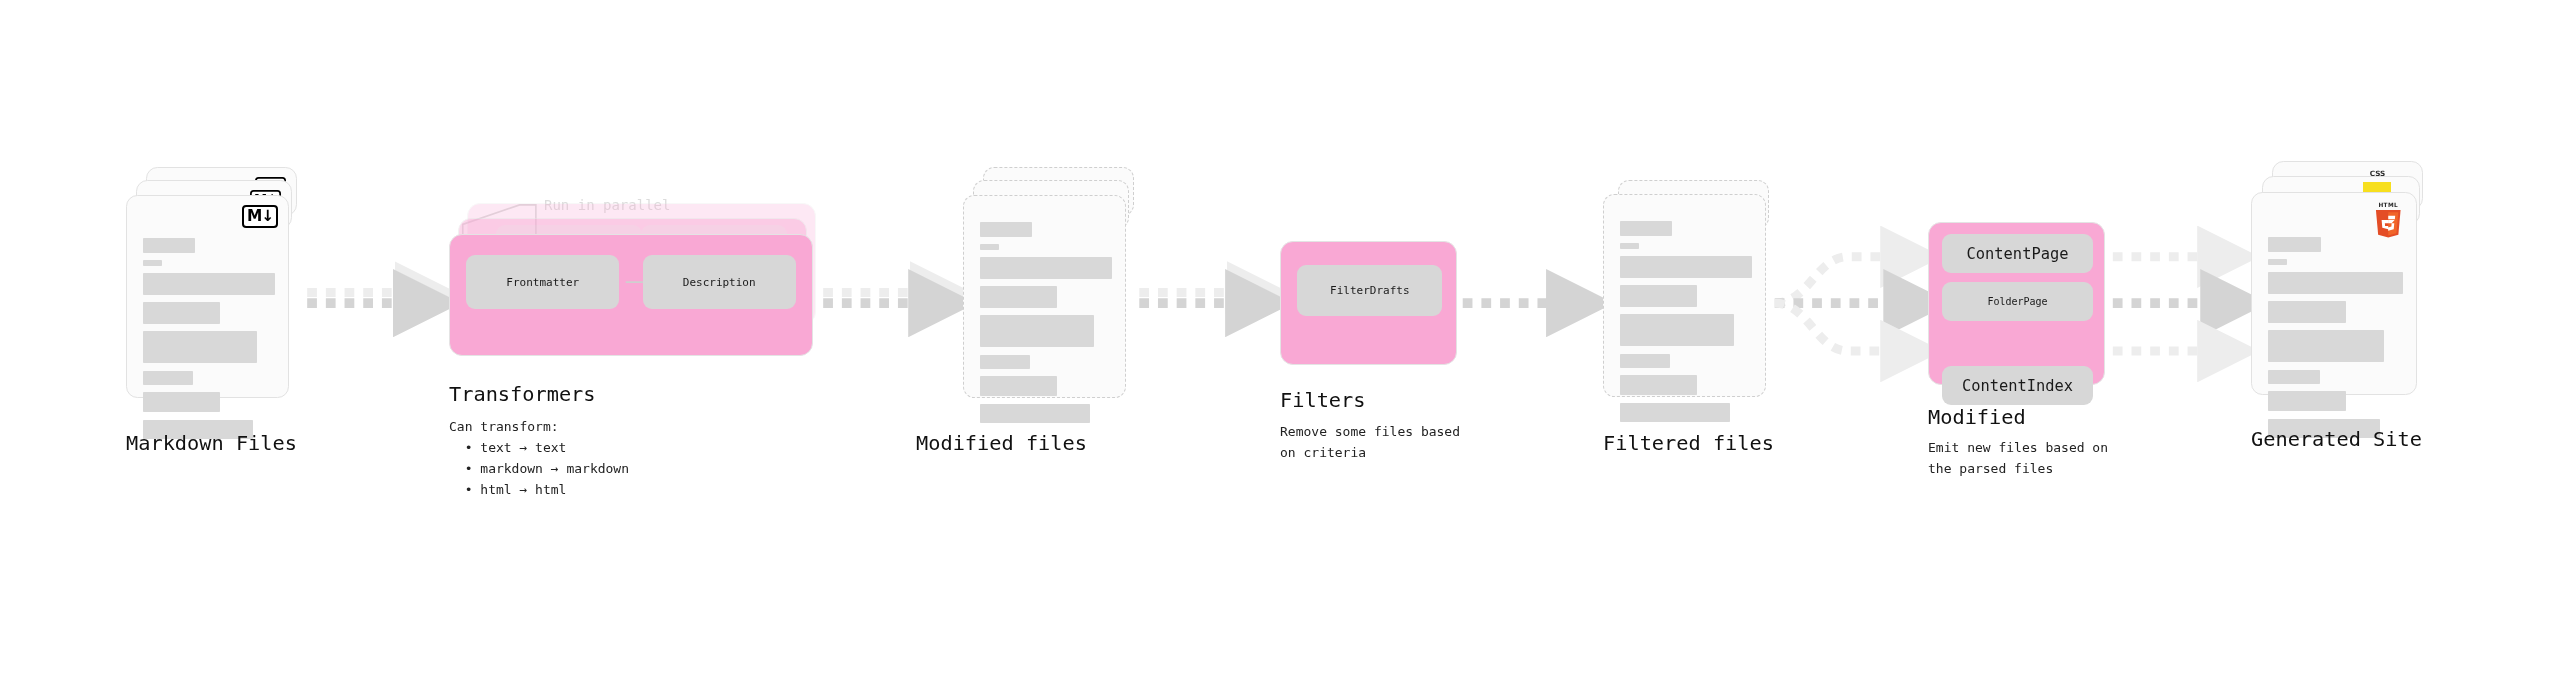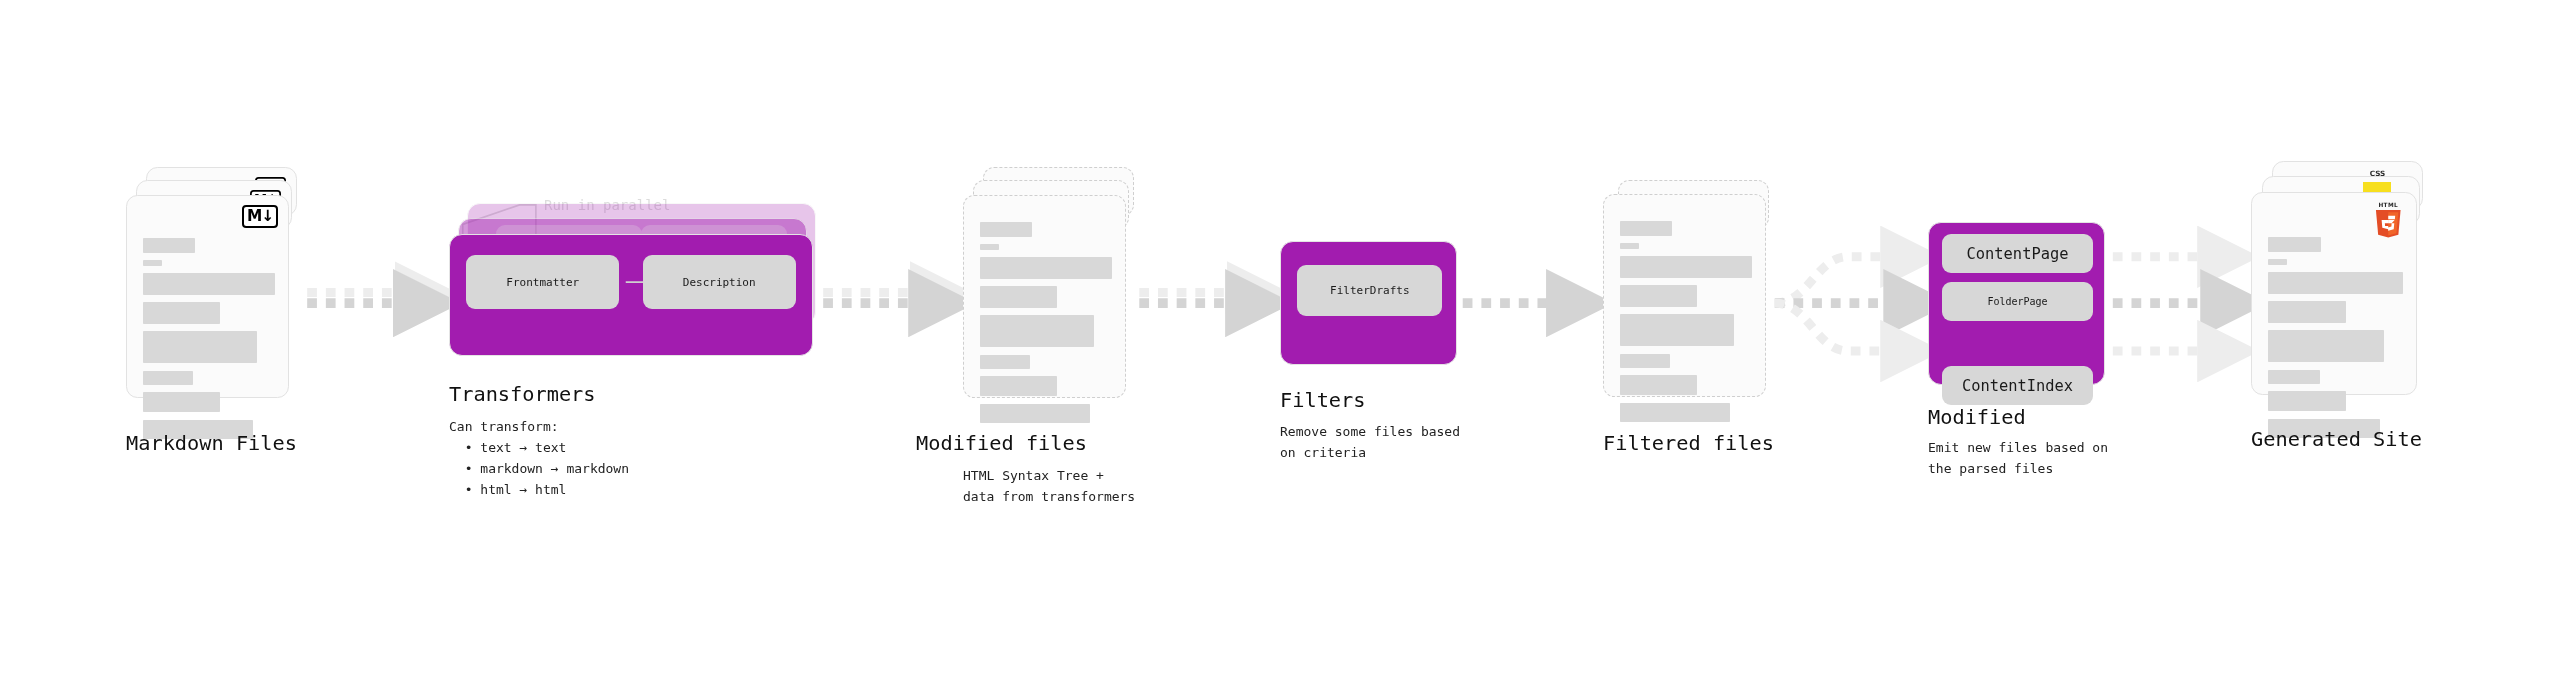--- a/index.html
+++ b/index.html
@@ -92,21 +92,21 @@
   .css-badge {
     width: 21px;
     height: 24.4px;
   }
 
   
   .pbox {
     position: absolute;
     border: 1.6px solid #e4e4e4;
     border-radius: 13px;
-    background: #a21caf;
+    background: #f9a8d4;
     box-sizing: border-box;
   }
   .pill {
     position: absolute;
     background: #d7d7d7;
     border-radius: 9px;
     display: flex;
     align-items: center;
     justify-content: center;
     font-size: 11px;
@@ -283,22 +283,20 @@
           <div class="bar" style="width:58%;  height:22px;"></div>
           <div class="bar" style="width:86%;  height:32px;"></div>
           <div class="bar" style="width:38%;  height:14px;"></div>
           <div class="bar" style="width:58%;  height:20.3px;"></div>
           <div class="bar" style="width:83%;  height:19.5px;"></div>
         </div>
       </div>
     </div>
   </div>
   <div class="title" style="left:916px; top:431px;">Modified files</div>
-  <div class="sub" style="left:963px; top:465px;">HTML Syntax Tree +
-data from transformers</div>
 
   <div class="col" style="left:1280px; top:241px;">
     <div class="pbox" style="position:relative; left:0; top:0; width:177px; height:124px;">
       <div class="pill" style="left:16.3px; top:23px; width:145px; height:51px;">FilterDrafts</div>
     </div>
   </div>
   <div class="title" style="left:1280px; top:388px;">Filters</div>
   <div class="sub" style="left:1280px; top:421px;">Remove some files based
 on criteria</div>
 

